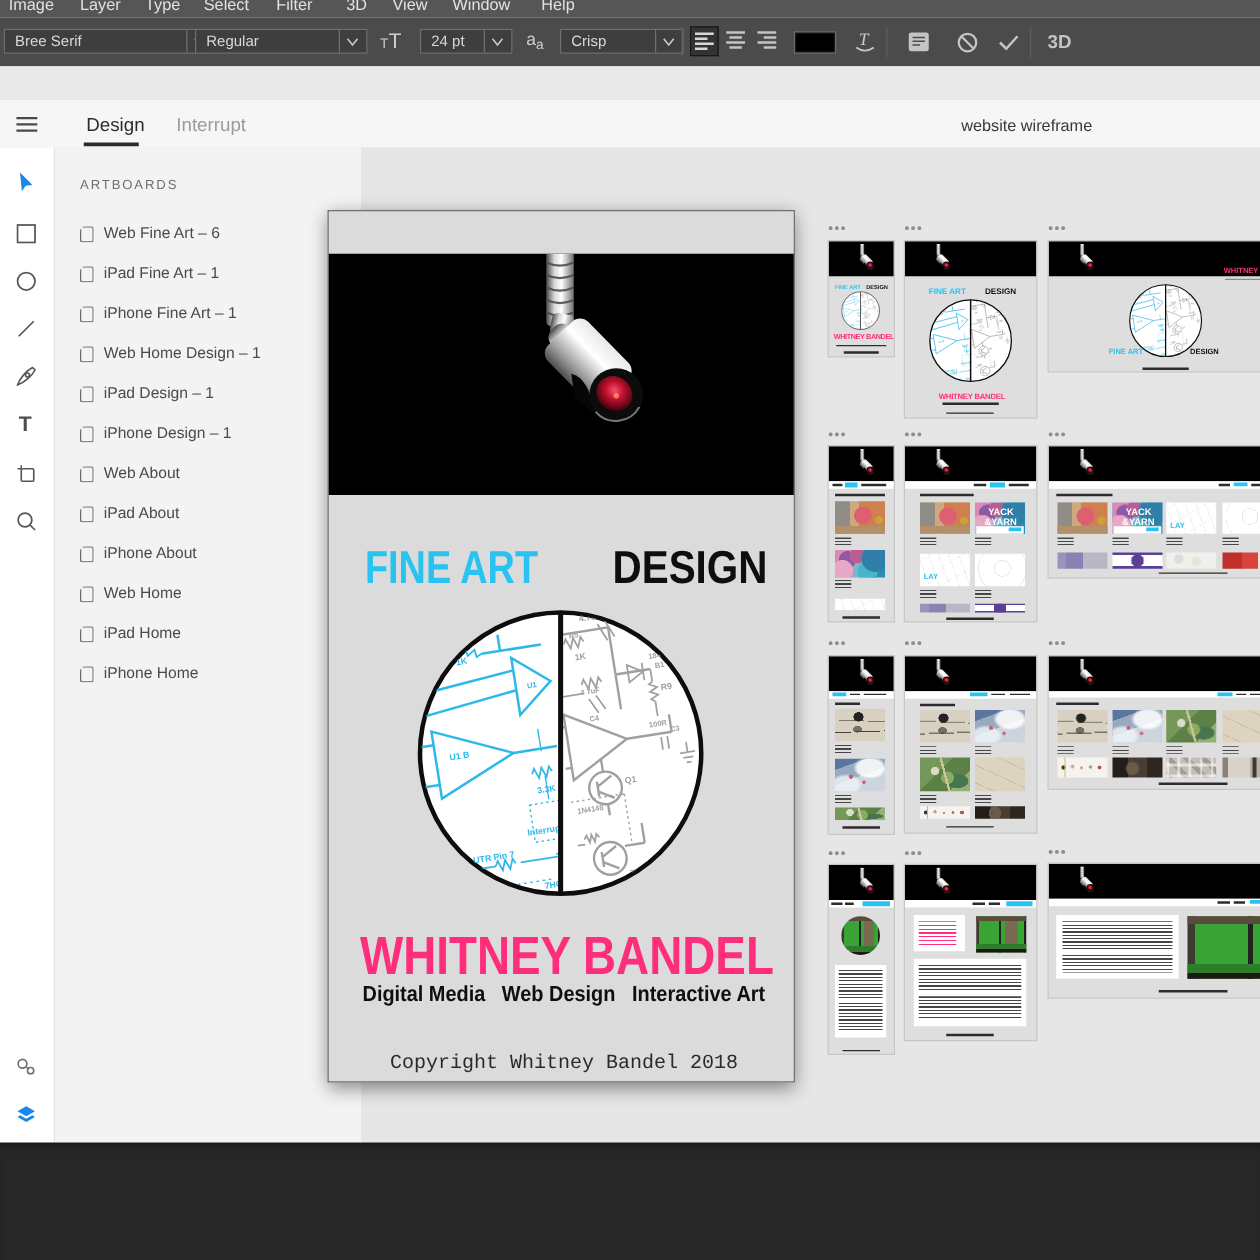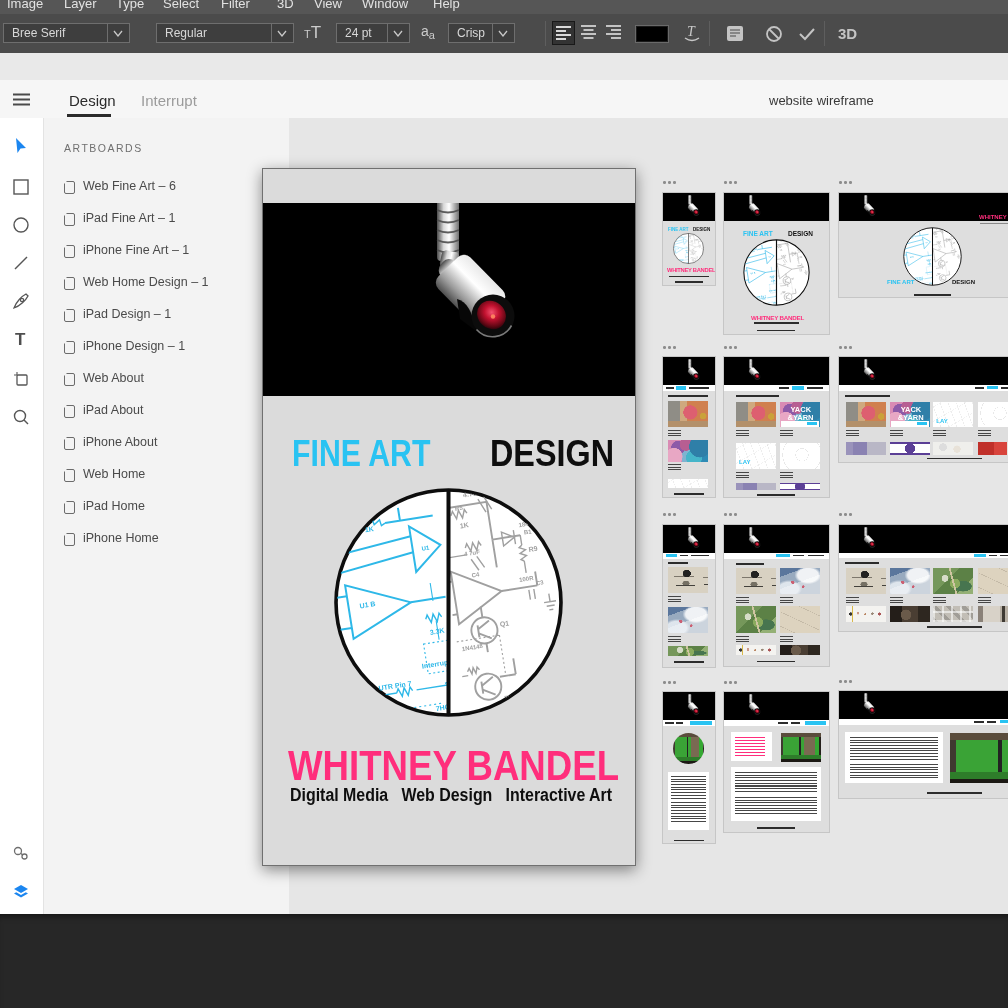--- a/index.html
+++ b/index.html
@@ -201,21 +201,21 @@
       <span style="left:116px">Type</span>
     <span style="left:163px">Select</span>
       <span style="left:221px">Filter</span>
       <span style="left:277px">3D</span>
     <span style="left:314px">View</span>
       <span style="left:362px">Window</span>
       <span style="left:433px">Help</span>
   </div>
 
   <div id="psopts" class="abs">
-    <div class="combo" style="left:3px;width:127px;">
+    <div class="combo" style="left:3px;width:169px;">
         <span class="lbl">Bree Serif</span>
         <span class="chev">
           <svg width="10" height="7" viewBox="0 0 10 7">
             <path d="M1 1 L5 6 L9 1" fill="none" stroke="#c8c8c8" stroke-width="1.3"></path>
           </svg>
         </span>
       </div>
     <div class="combo" style="left:156px;width:138px;">
         <span class="lbl">Regular</span>
         <span class="chev">
@@ -227,21 +227,21 @@
     <div class="psico" style="left:304px;top:9px;font-size:13px;"><span style="font-size:11px">T</span><span style="font-size:17px;">T</span></div>
     <div class="combo" style="left:336px;width:74px;">
         <span class="lbl">24 pt</span>
         <span class="chev">
           <svg width="10" height="7" viewBox="0 0 10 7">
             <path d="M1 1 L5 6 L9 1" fill="none" stroke="#c8c8c8" stroke-width="1.3"></path>
           </svg>
         </span>
       </div>
     <div class="psico" style="left:421px;top:9px;font-size:14px;">a<span style="font-size:11px;position:relative;top:3px">a</span></div>
-    <div class="combo" style="left:448px;width:67px;">
+    <div class="combo" style="left:448px;width:99px;">
         <span class="lbl">Crisp</span>
         <span class="chev">
           <svg width="10" height="7" viewBox="0 0 10 7">
             <path d="M1 1 L5 6 L9 1" fill="none" stroke="#c8c8c8" stroke-width="1.3"></path>
           </svg>
         </span>
       </div>
     <div class="abs" style="left:545px;top:7px;width:1px;height:25px;background:#5e5e5e;"></div>
     <div class="alignbtn active" style="left:552px;">
       <svg width="21" height="22" viewBox="0 0 21 22">
@@ -749,16 +749,17 @@
           <use href="#cam"></use>
         </svg>
     </div>
     <div class="abs cyan" style="left:29px;top:264px;font-size:37px;font-weight:bold;white-space:nowrap;transform:scaleX(.818);transform-origin:0 50%;">FINE ART</div>
     <div class="abs" style="left:227px;top:264px;font-size:37px;font-weight:bold;color:#0e0e0e;white-space:nowrap;transform:scaleX(.874);transform-origin:0 50%;">DESIGN</div>
     <svg class="abs" style="left:70px;top:318px" width="231" height="231" viewBox="0 0 230 230">
         <use href="#schem"></use>
       </svg>
     <div class="abs pink" style="left:25px;top:572px;font-size:43px;font-weight:bold;white-space:nowrap;transform:scaleX(.852);transform-origin:0 50%;">WHITNEY BANDEL</div>
     <div class="abs" style="left:27px;top:616px;font-size:17.5px;font-weight:bold;color:#0e0e0e;white-space:nowrap;transform:scaleX(.91);transform-origin:0 50%;">Digital Media&nbsp;&nbsp;&nbsp;Web Design&nbsp;&nbsp;&nbsp;Interactive Art</div>
+    <div class="abs" style="left:49px;top:672px;font-size:16px;font-family:'Liberation Mono',monospace;color:#2a2a2a;white-space:nowrap;">Copyright Whitney Bandel 2018</div>
   </div>
 
   <div id="botbar" class="abs"></div>
 </div>
 
 </body></html>

